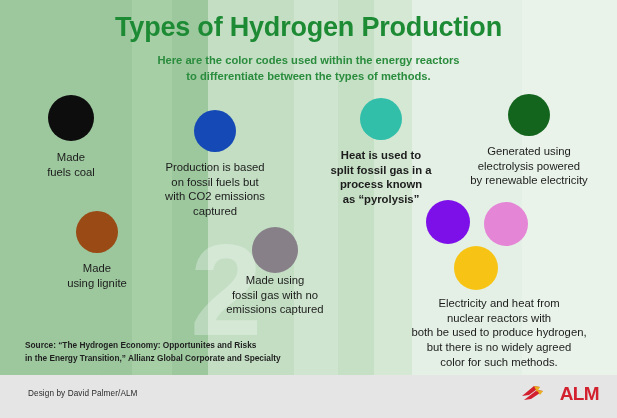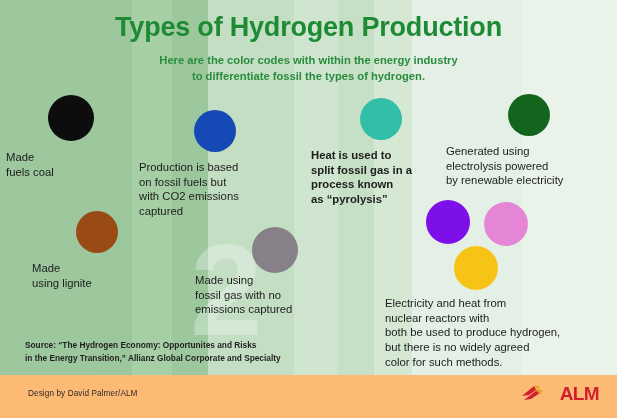--- a/index.html
+++ b/index.html
@@ -69,41 +69,42 @@
     position: absolute;
   }
   .dot {
     border-radius: 50%;
     display: block;
   }
   .item-label {
     font-size: 11.3px;
     color: #1c1c1c;
     line-height: 1.30;
+    text-align: center;
     font-family: "Liberation Sans", sans-serif;
   }
   
   .source {
     position: absolute;
     left: 25px;
     top: 339px;
     font-size: 8.3px;
     font-weight: bold;
     color: #1f1f1f;
     line-height: 1.55;
     text-align: left;
   }
   
   .footer {
     position: absolute;
     left: 0;
     top: 375px;
     width: 617px;
     height: 43px;
-    background: #fdba74;
+    background: #e5e5e5;
   }
   .credit {
     position: absolute;
     left: 28px;
     top: 14px;
     font-size: 8.2px;
     color: #2b2b2b;
     letter-spacing: 0.1px;
   }
   .logo {
@@ -136,22 +137,22 @@
     <div class="band" style="left:294px;width:44px;background:#cfe5cf;"></div>
     <div class="band" style="left:338px;width:36px;background:#c6e0c6;"></div>
     <div class="band" style="left:374px;width:38px;background:#d4e8d4;"></div>
     <div class="band" style="left:412px;width:110px;background:#e4f0e6;"></div>
     <div class="band" style="left:522px;width:95px;background:#e9f3ea;"></div>
     <div class="watermark" style="left:190px; top:225px; font-size:130px;">2</div>
   </div>
 
   <div class="title">Types of Hydrogen Production</div>
   <div class="subtitle">
-    <div>Here are the color codes with within the energy industry</div>
-    <div>to differentiate fossil the types of hydrogen.</div>
+    <div>Here are the color codes used within the energy reactors</div>
+    <div>to differentiate between the types of methods.</div>
   </div>
 
   <div class="item" style="left:6px; top:95px; width:130px;">
     <div style="text-align:center;">
       <span class="dot" style="width:46px;height:46px;background:#0d0d0d;margin:0 auto;"></span>
     </div>
     <div class="item-label" style="margin-top:9px;">
       <div>Made</div>
       <div>fuels coal</div>
     </div>

